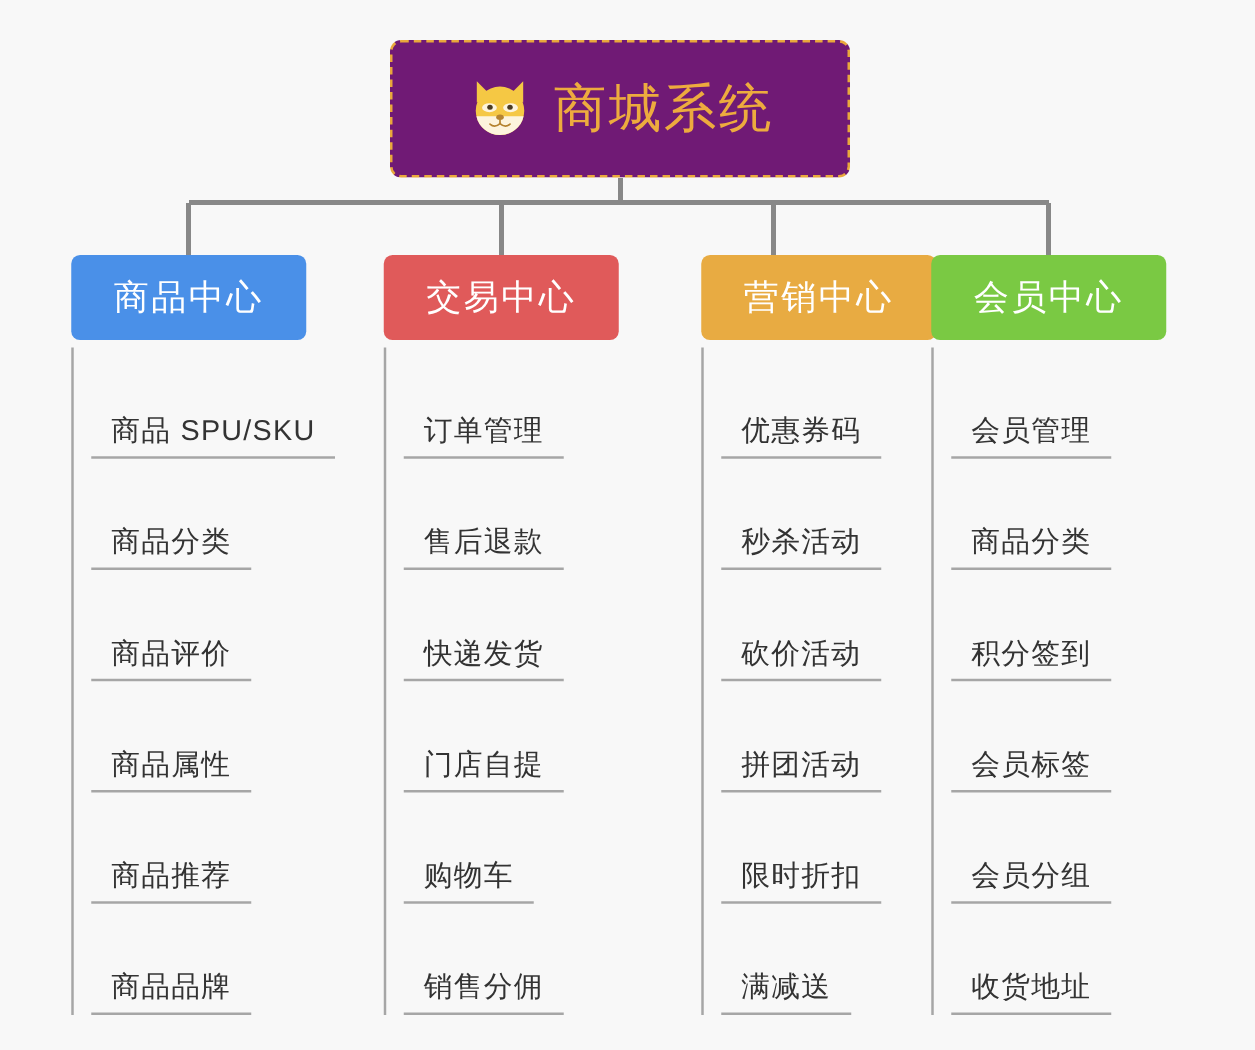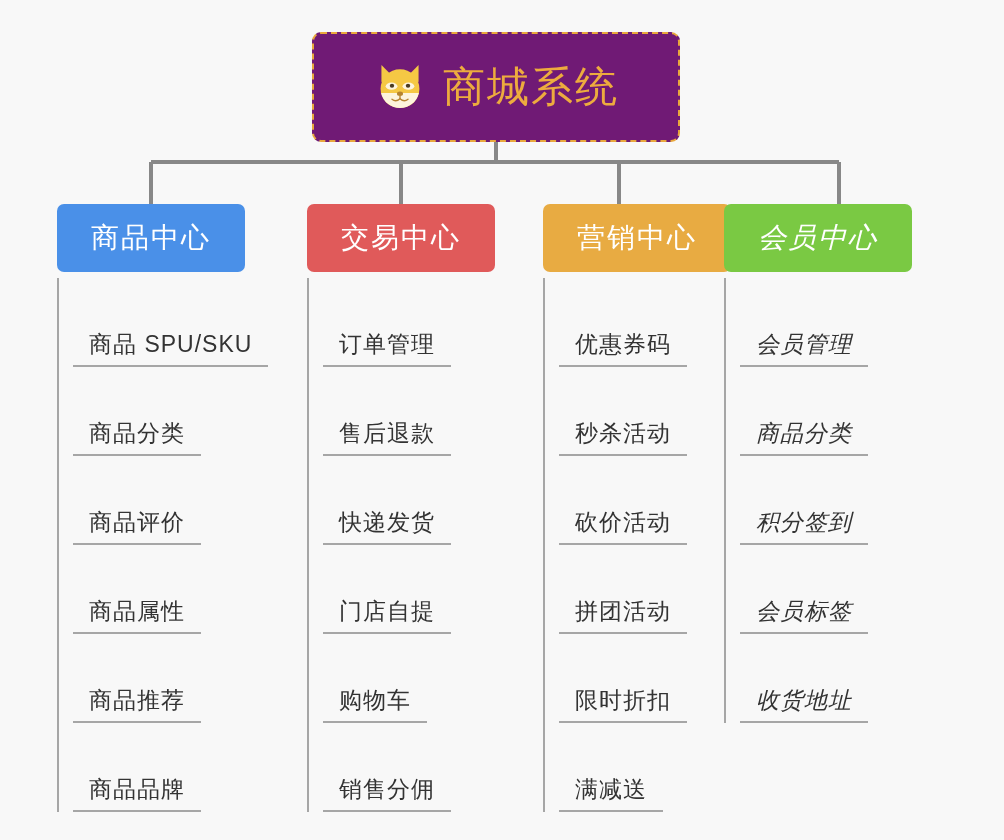--- a/index.html
+++ b/index.html
@@ -61,22 +61,22 @@
     pointer-events: none;
   }
 
   
   .column {
     position: absolute;
     top: 204px;
   }
   .col-0 { left: 57px;  width: 188px; }
   .col-1 { left: 307px; width: 188px; }
-  .col-2 { left: 507px; width: 188px; padding-left: 36px; }
-  .col-3 { left: 724px; width: 188px; font-style: italic; }
+  .col-2 { left: 525px; width: 188px; padding-left: 36px; }
+  .col-3 { left: 745px; width: 188px; }
 
   .category-box {
     width: 100%;
     height: 68px;
     box-sizing: border-box;
     border-radius: 7px;
     display: flex;
     align-items: center;
     justify-content: center;
     color: #ffffff;
@@ -235,18 +235,21 @@
       <div class="leaf-item">
           <span class="leaf-label">商品分类</span>
         </div>
       <div class="leaf-item">
           <span class="leaf-label">积分签到</span>
         </div>
       <div class="leaf-item">
           <span class="leaf-label">会员标签</span>
         </div>
       <div class="leaf-item">
+          <span class="leaf-label">会员分组</span>
+        </div>
+      <div class="leaf-item">
           <span class="leaf-label">收货地址</span>
         </div>
     </div>
   </div>
 
 </div>
 
 </body></html>

